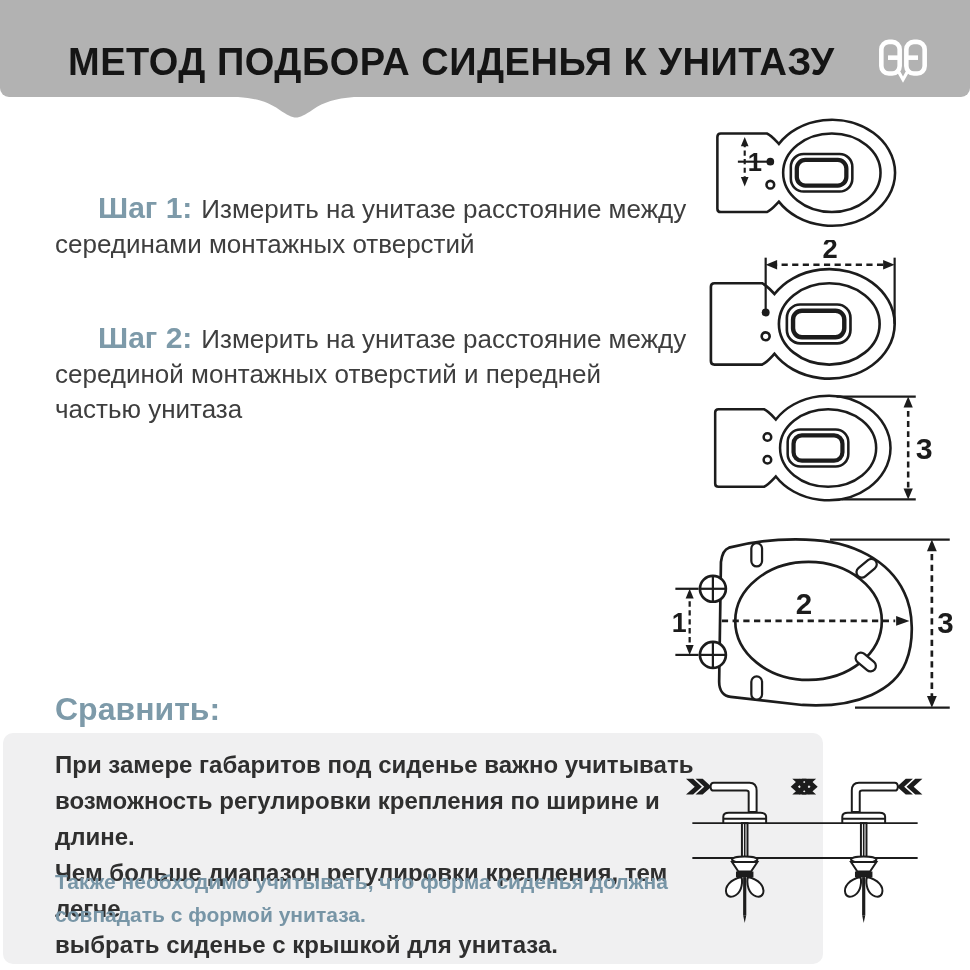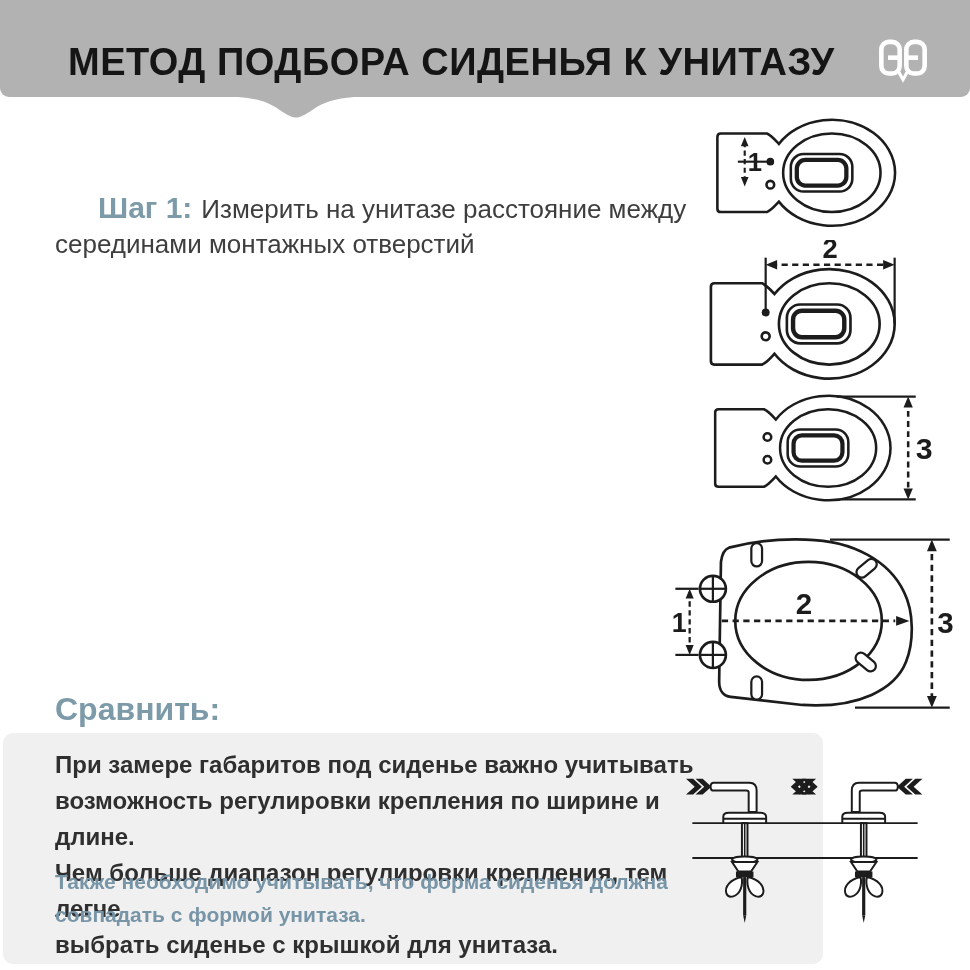--- a/index.html
+++ b/index.html
@@ -80,20 +80,25 @@
       <polygon points="26.5,43 33.5,43 30,49.5" fill="#b2b2b2"></polygon>
     </svg>
   </div>
   <svg class="header-tail" viewBox="0 0 116 23">
     <path d="M0,0 H116 V1 C97,2.5 86,6 75,13.5 C67,19 62,21.5 58,21.5 C54,21.5 49,19 41,13.5 C30,6 19,2.5 0,1 Z" fill="#b2b2b2"></path>
   </svg>
 
   <div class="step s1">
     <span class="lbl">Шаг 1:</span><span>Измерить на унитазе расстояние между
 серединами монтажных отверстий</span>
+  </div>
+  <div class="step s2">
+    <span class="lbl">Шаг 2:</span><span>Измерить на унитазе расстояние между
+серединой монтажных отверстий и передней
+частью унитаза</span>
   </div>
 
   <h2 class="attention-heading">Сравнить:</h2>
 
   <svg class="diag d1" viewBox="0 0 240 140">
     <g>
       <path class="shape" d="M18,28 L18,112 Q18,116 22,116 L76,116 C81,114 86,108 90,103.8 A74,62 0 1 0 90,36.2 C86,32 81,26 76,24 L22,24 Q18,24 18,28 Z"></path>
       <ellipse class="shape" cx="152" cy="70" rx="57" ry="46"></ellipse>
       <rect class="shape" x="104" y="48" width="72" height="44" rx="15"></rect>
       <rect class="thick" x="111" y="55" width="58" height="30" rx="10"></rect>

